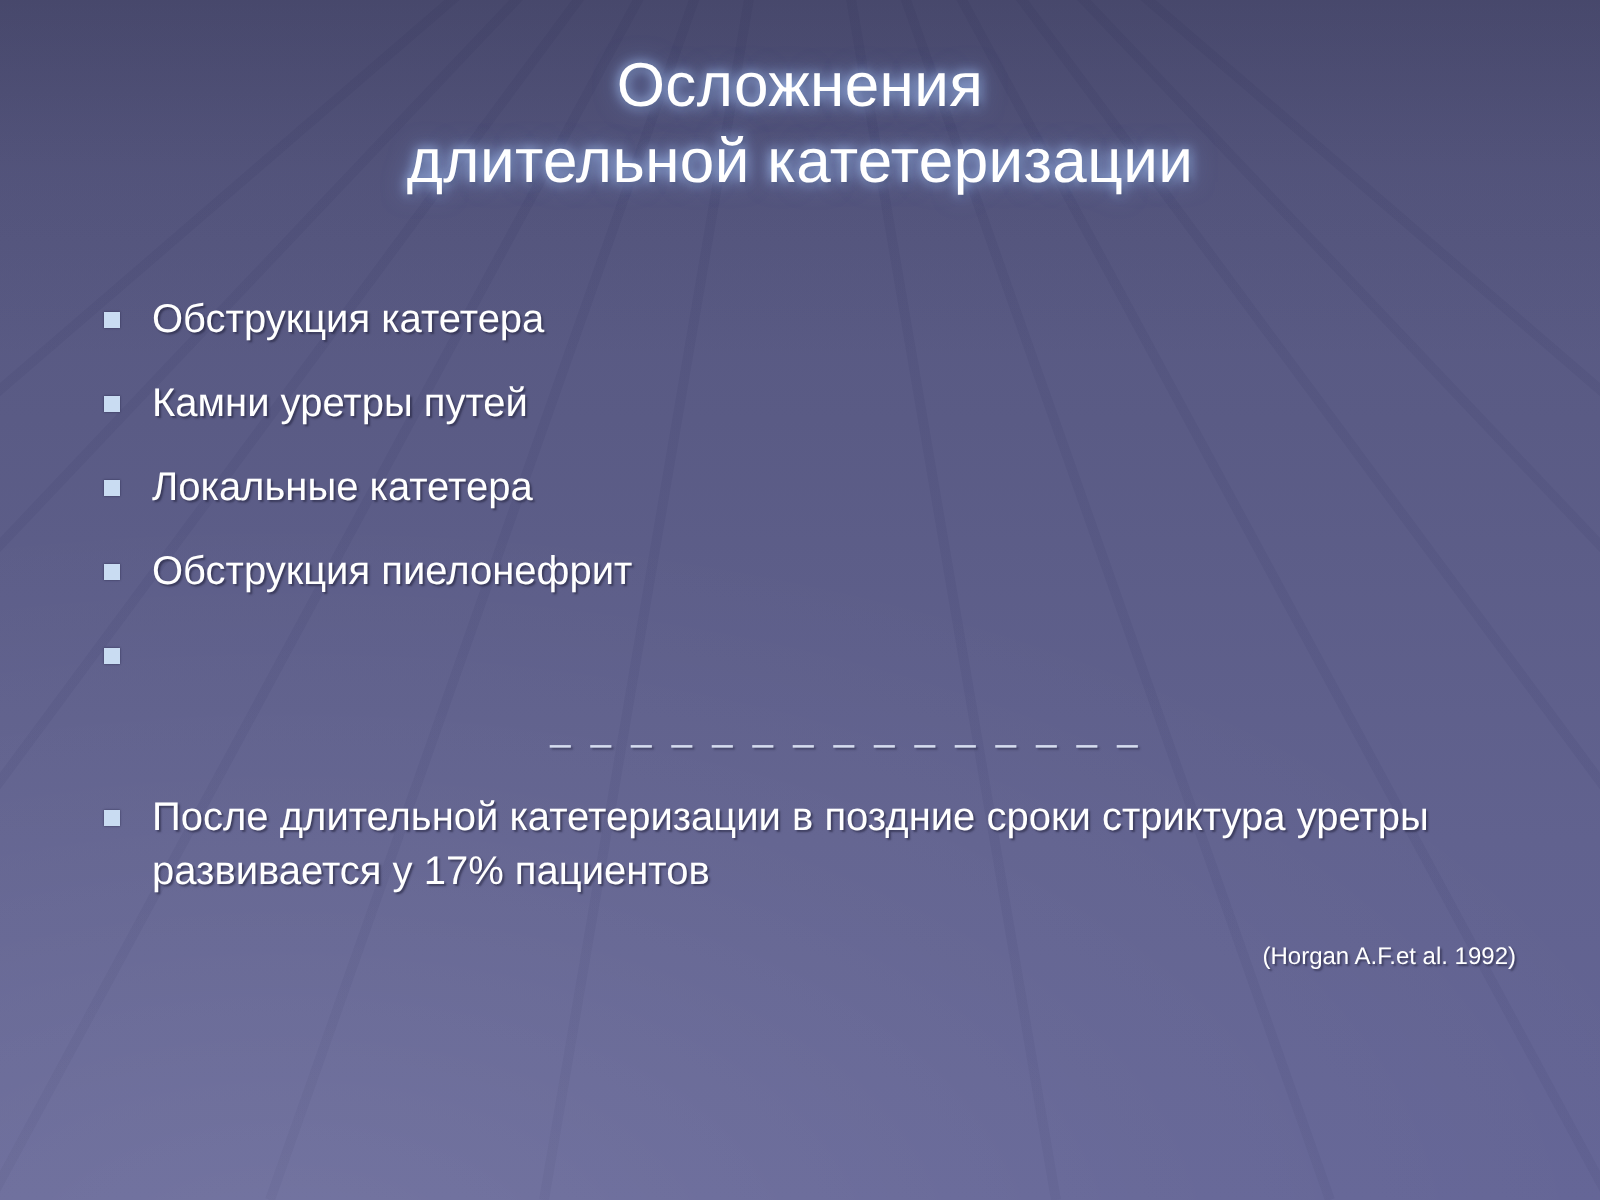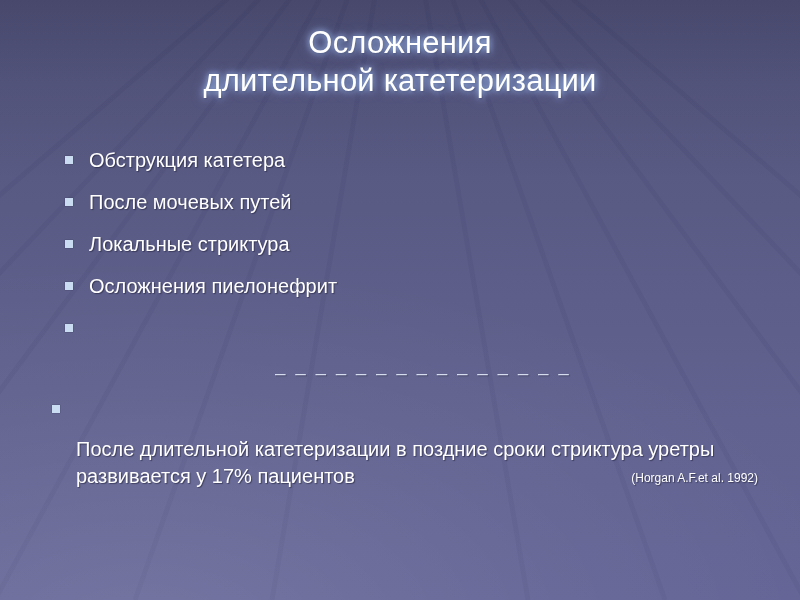--- a/index.html
+++ b/index.html
@@ -64,21 +64,21 @@
     letter-spacing: 0.2px;
     text-shadow:
       0 0 6px rgba(175,205,255,0.95),
       0 0 12px rgba(140,180,255,0.55),
       1px 1px 2px rgba(30,30,60,0.55);
     white-space: pre-line;
   }
 
   .bullets {
     position: absolute;
-    left: 65px;
+    left: 52px;
     top: 147px;
     width: 700px;
   }
 
   .bullet-row {
     display: flex;
     align-items: flex-start;
     height: 42px;
   }
 
@@ -122,21 +122,20 @@
     width: 706px;
     display: flex;
     align-items: flex-start;
   }
 
   .para-text {
     color: #ffffff;
     font-size: 20px;
     line-height: 27px;
     text-shadow: 1px 1px 1px rgba(35,35,62,0.60);
-    margin-top: 40px;
   }
 
   .citation {
     position: absolute;
     left: 52px;
     top: 466px;
     width: 706px;
     text-align: right;
     color: #ffffff;
     font-size: 12px;
@@ -210,31 +209,31 @@
 
     <div class="bullets">
 
       <div class="bullet-row">
         <span class="bullet-mark"></span>
         <span class="bullet-text">Обструкция катетера</span>
       </div>
 
       <div class="bullet-row">
         <span class="bullet-mark"></span>
-        <span class="bullet-text">После мочевых путей</span>
-      </div>
-
-      <div class="bullet-row">
-        <span class="bullet-mark"></span>
-        <span class="bullet-text">Локальные стриктура</span>
-      </div>
-
-      <div class="bullet-row">
-        <span class="bullet-mark"></span>
-        <span class="bullet-text">Осложнения пиелонефрит</span>
+        <span class="bullet-text">Камни уретры путей</span>
+      </div>
+
+      <div class="bullet-row">
+        <span class="bullet-mark"></span>
+        <span class="bullet-text">Локальные катетера</span>
+      </div>
+
+      <div class="bullet-row">
+        <span class="bullet-mark"></span>
+        <span class="bullet-text">Обструкция пиелонефрит</span>
       </div>
 
       <div class="bullet-row">
         <span class="bullet-mark"></span>
       </div>
 
     </div>
 
     <div class="divider-row">– – – – – – – – – – – – – – –</div>
 

